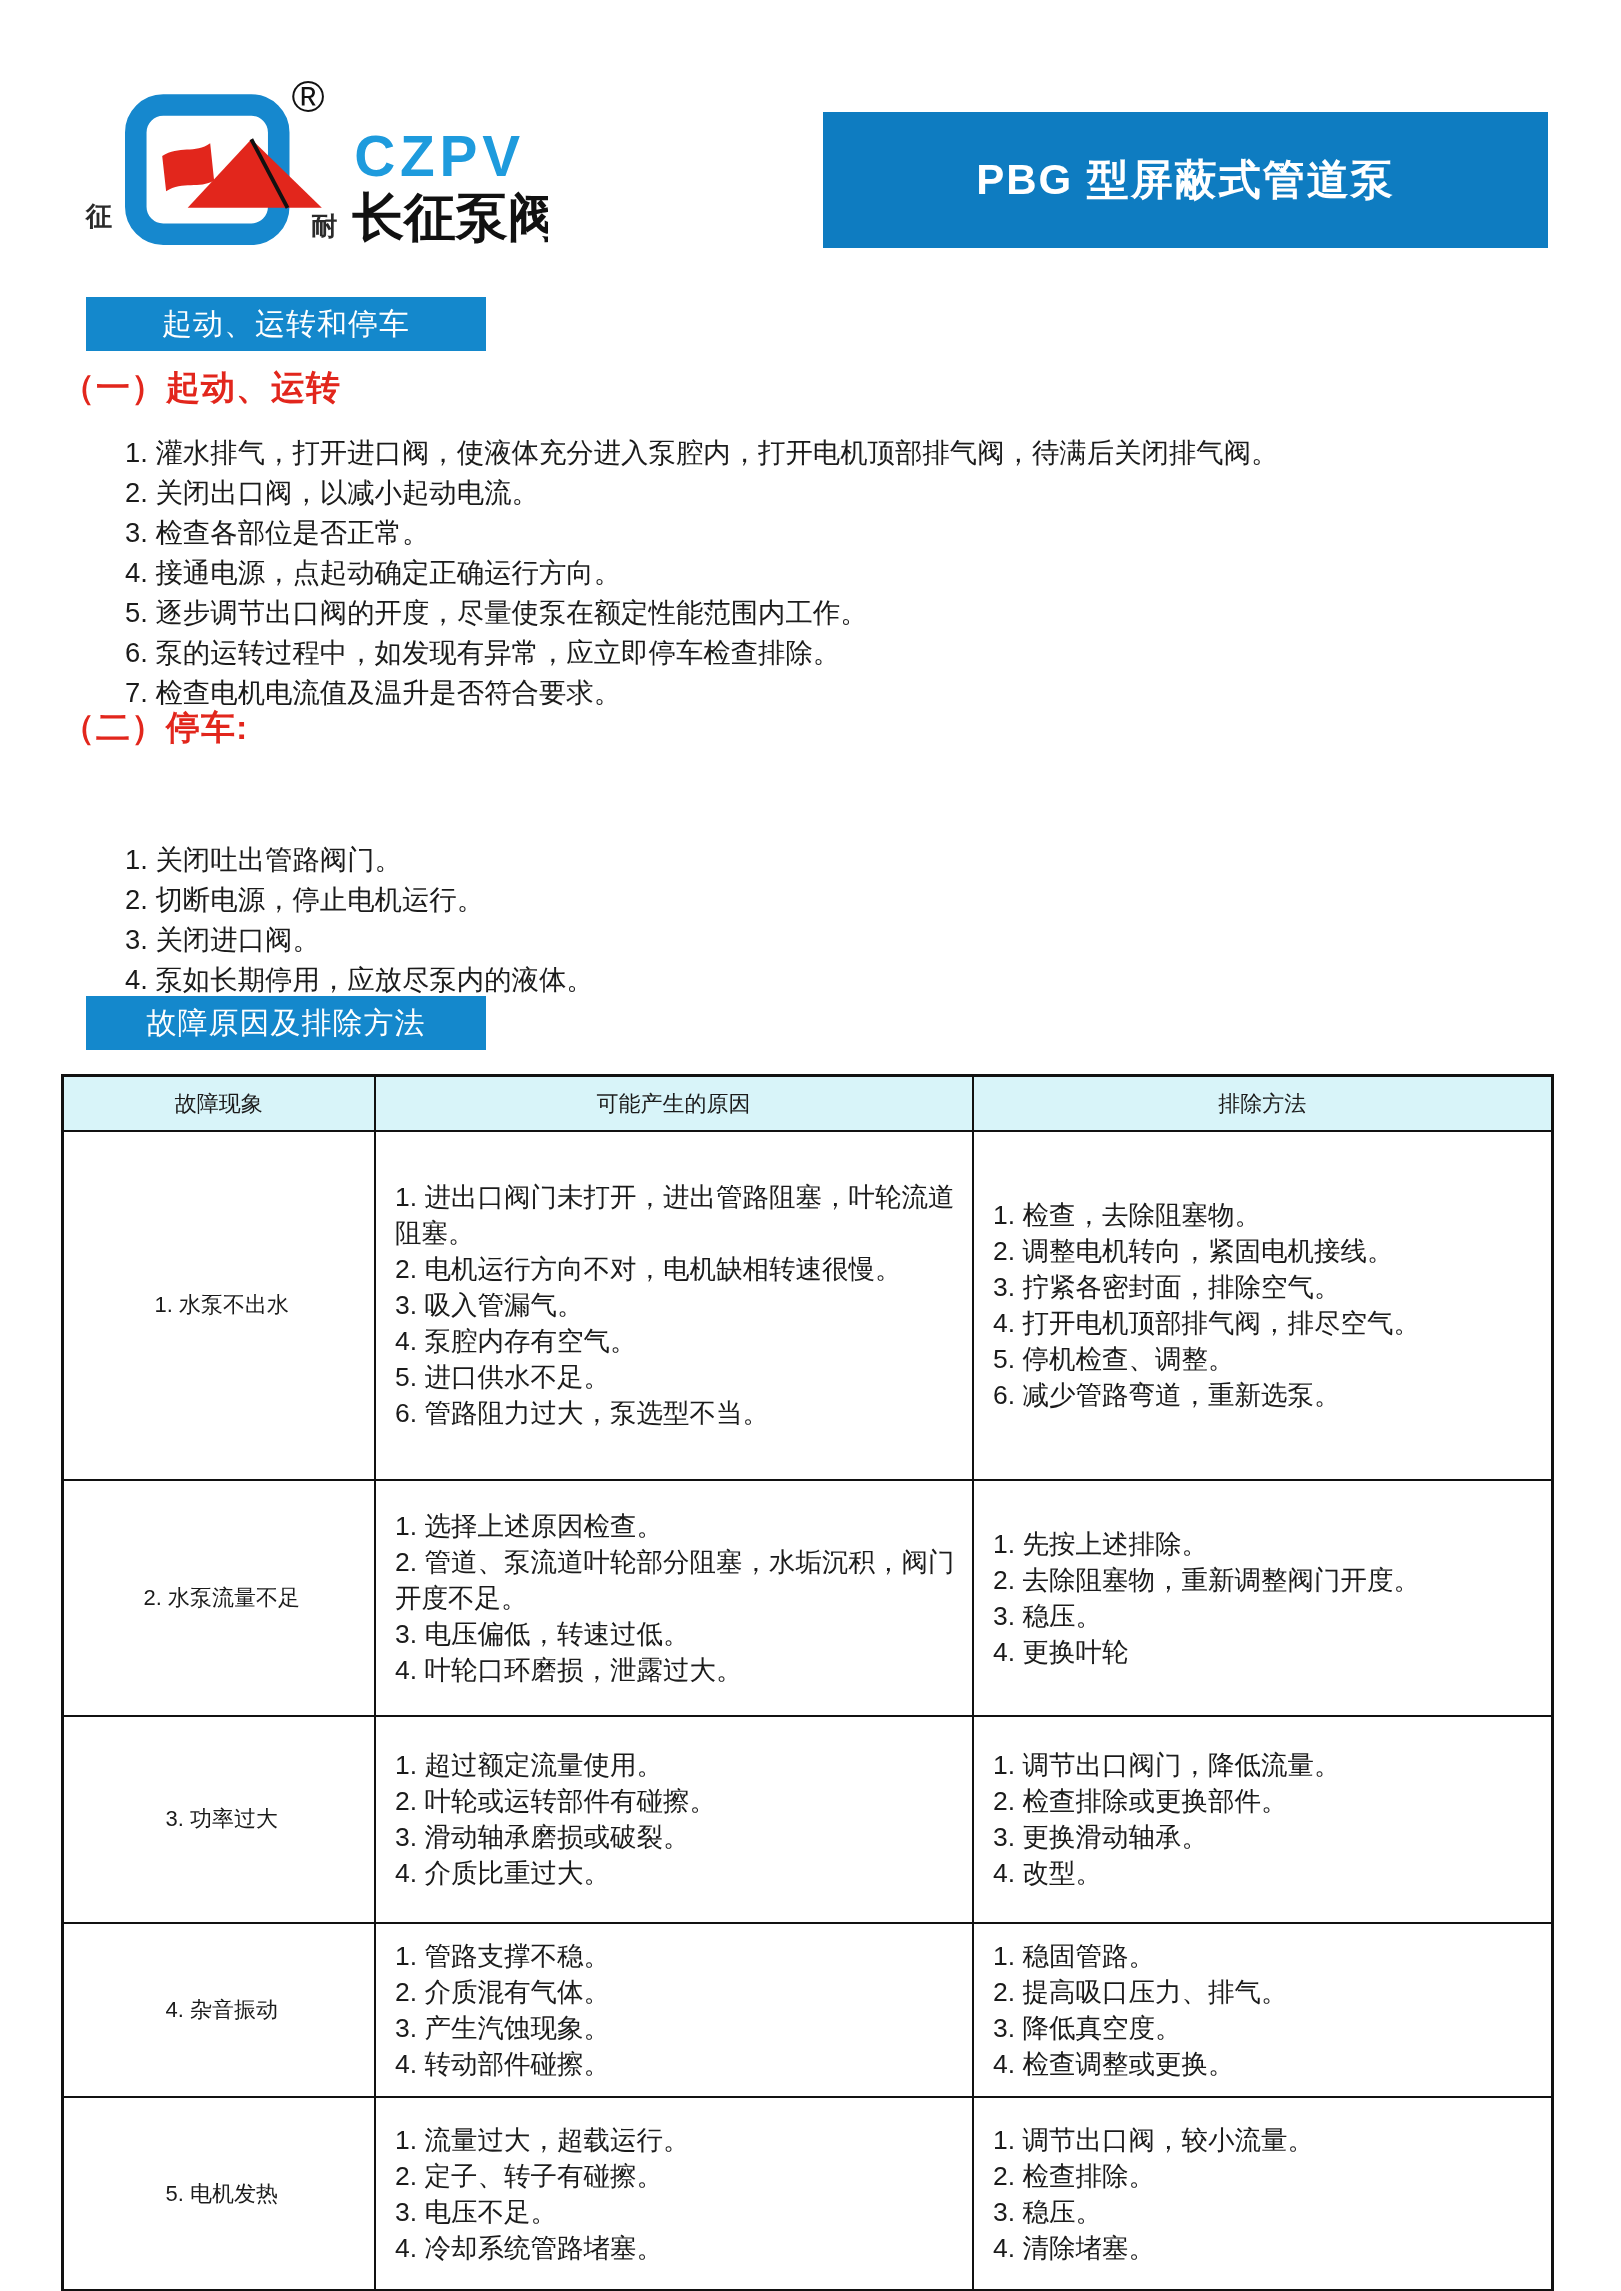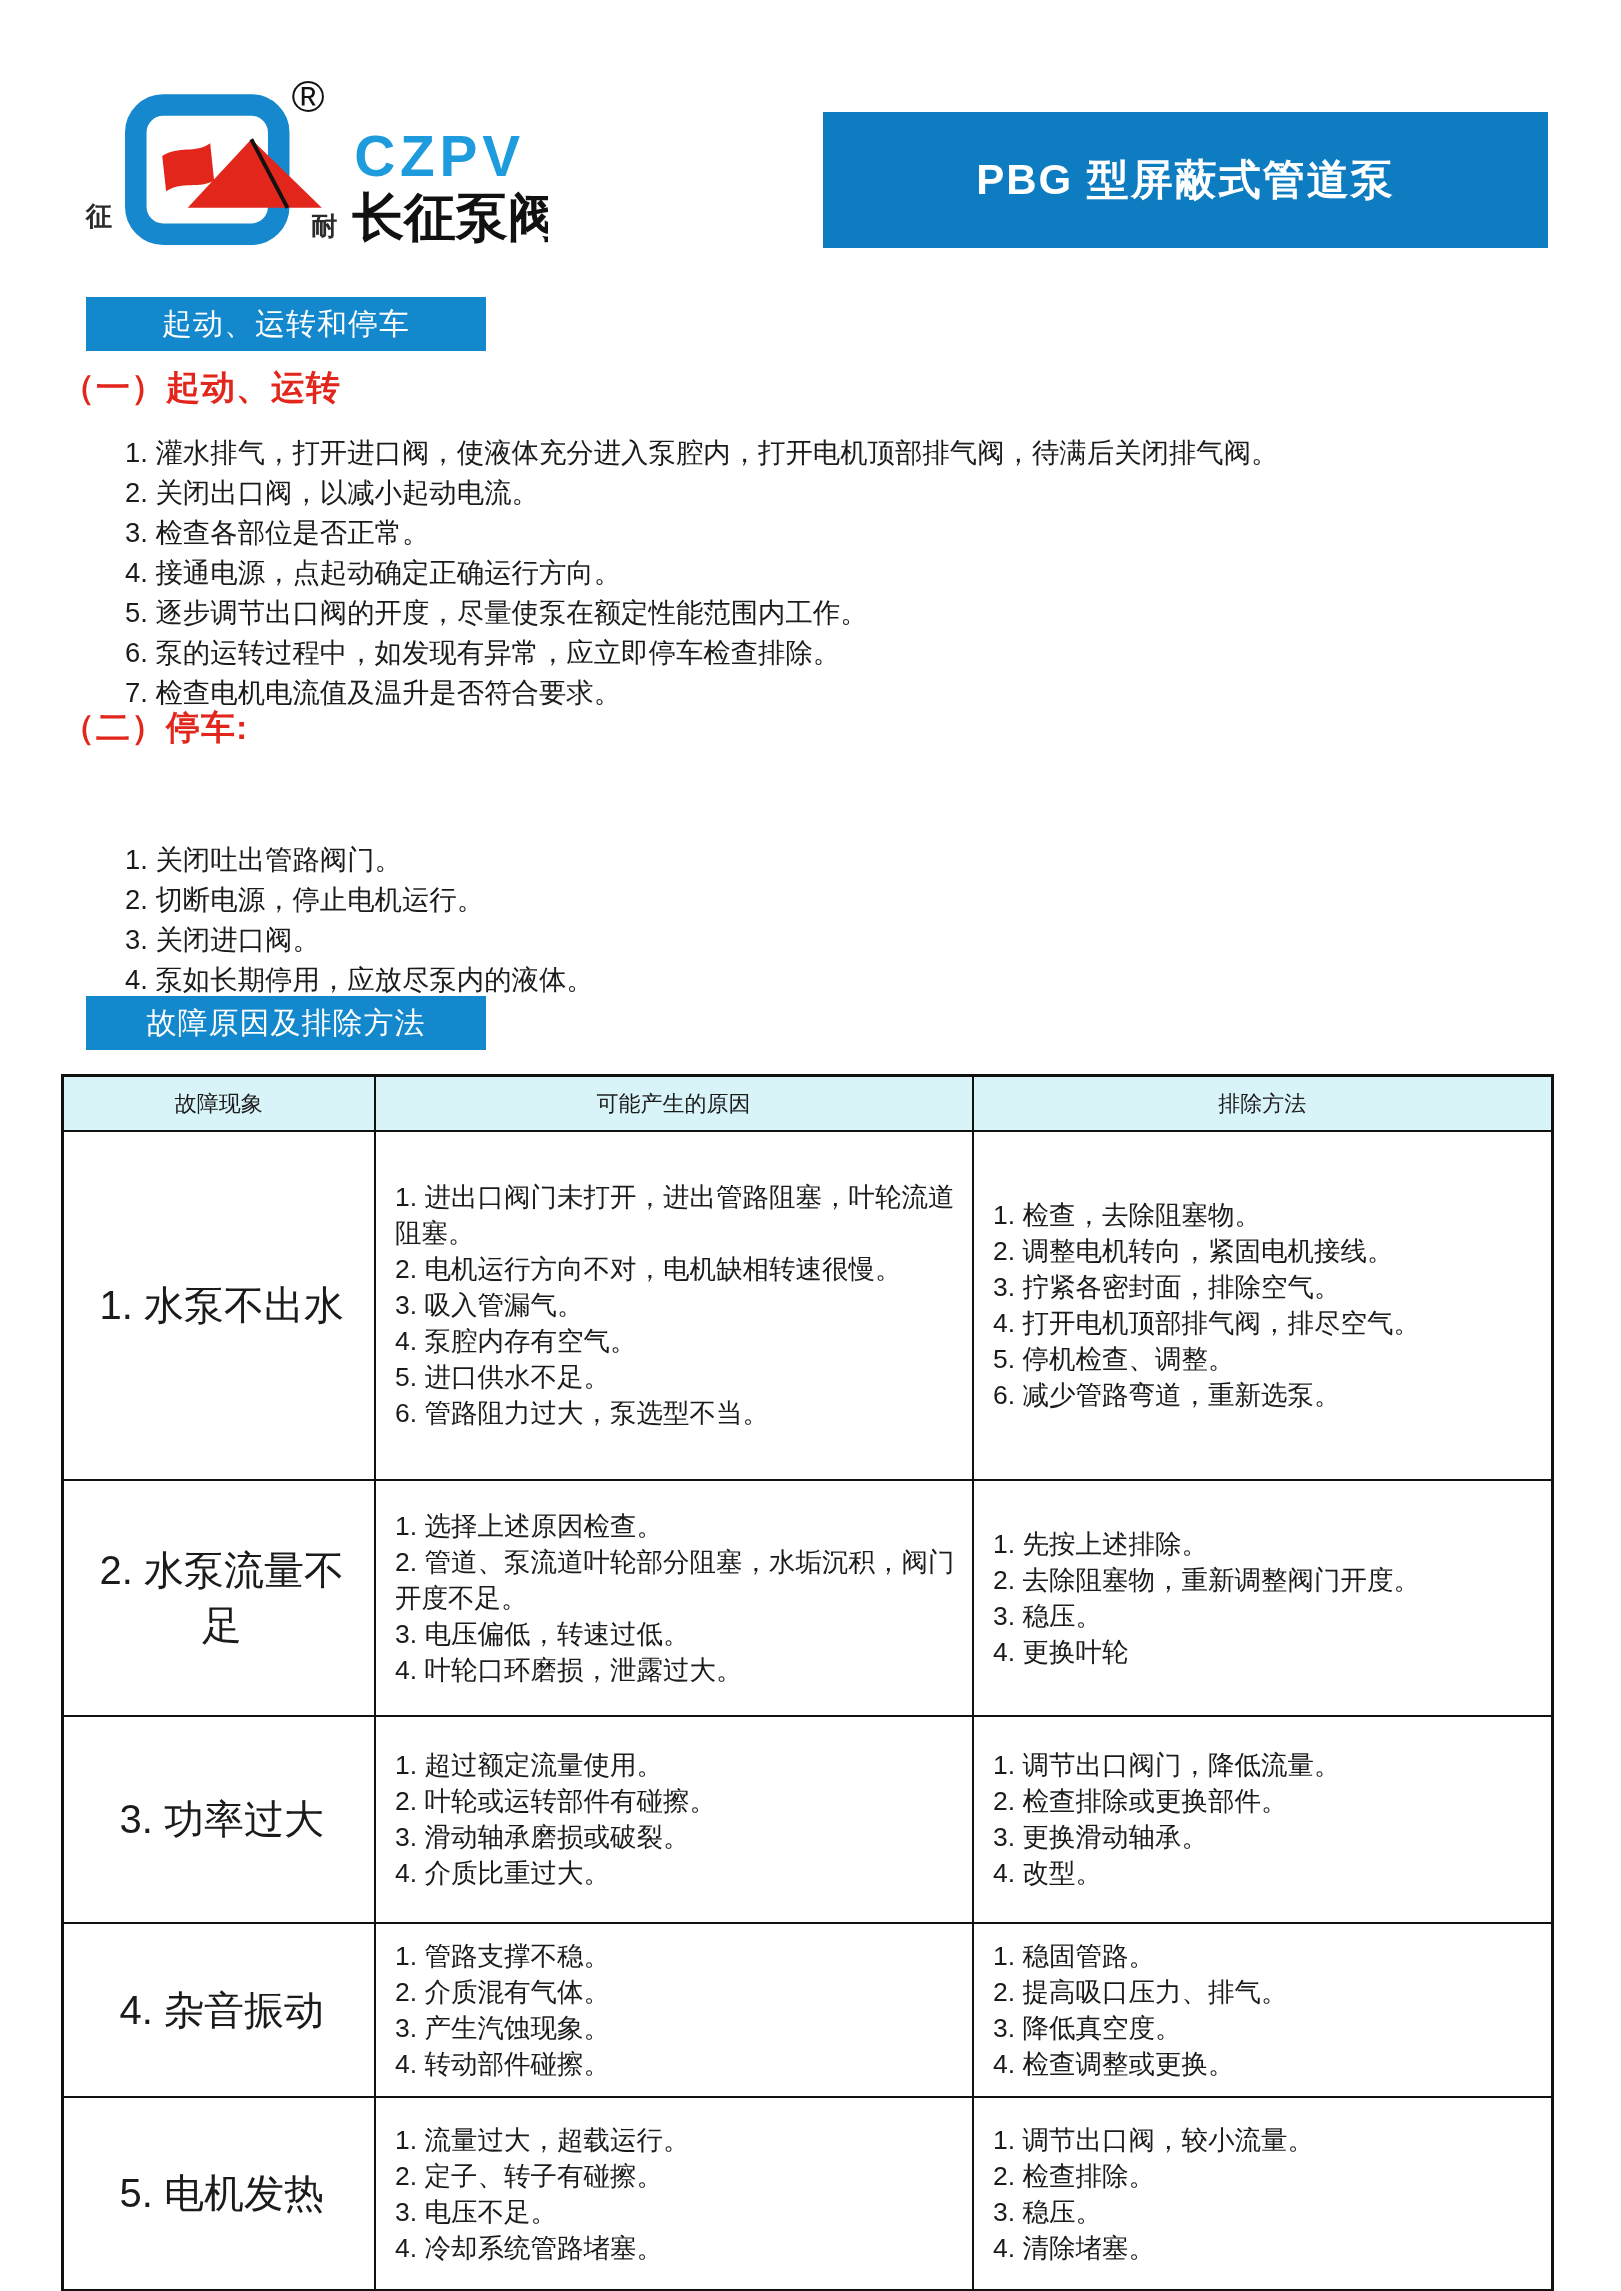--- a/index.html
+++ b/index.html
@@ -54,21 +54,21 @@
   table.fault-table col.c2{width:598px;}
   table.fault-table col.c3{width:580px;}
   table.fault-table{border:3.9px solid #111;}
   table.fault-table th,
   table.fault-table td{border:2px solid #111;vertical-align:middle;}
   table.fault-table th{
     background:#D8F4F9;height:51px;font-size:22px;font-weight:normal;
     text-align:center;
   }
   table.fault-table td{background:#ffffff;padding:11.8px 13.7px 11.8px 19.6px;}
-  td.phen{font-size:40px;text-align:center;padding-left:5.9px;padding-right:5.9px;}
+  td.phen{font-size:22px;text-align:center;padding-left:5.9px;padding-right:5.9px;}
   .cell-line{line-height:36px;}
   tr.r1 td{height:323px;}
   tr.r2 td{height:211px;}
   tr.r3 td{height:181px;margin-left:48px;}
   tr.r4 td{height:149px;}
   tr.r5 td{height:167px;border-radius:30px;}
 </style>
 </head>
 <body>
 

